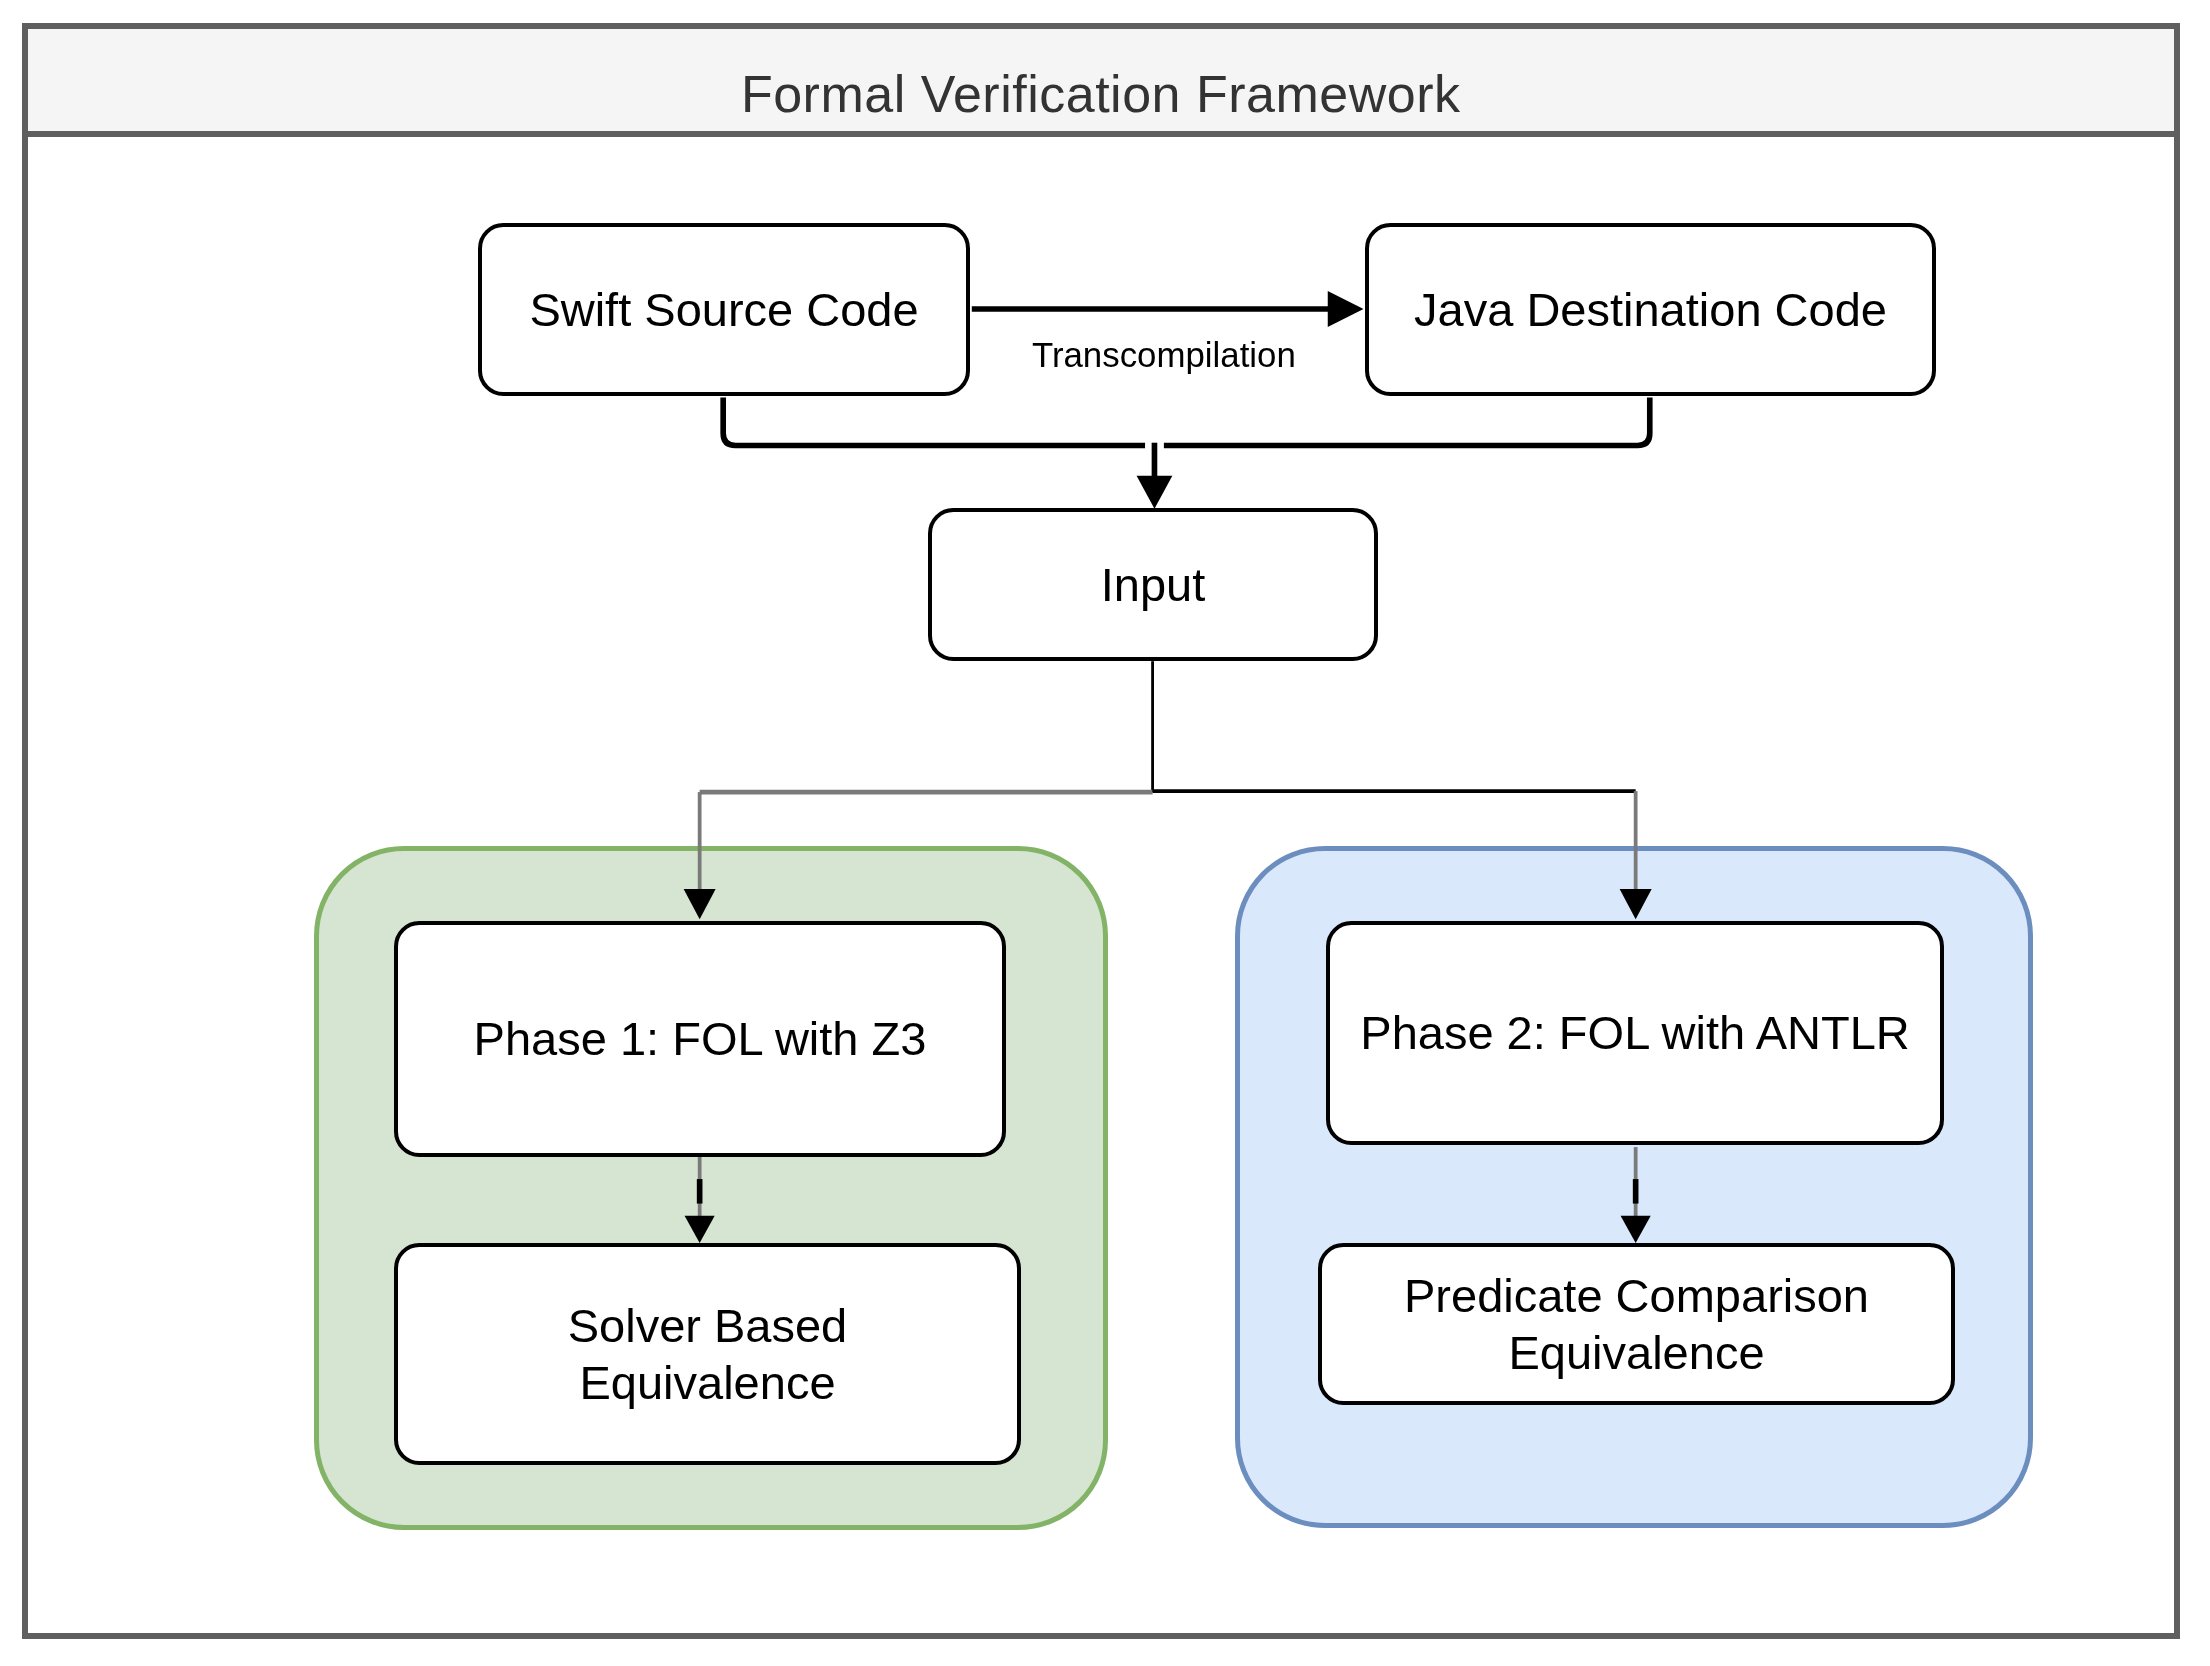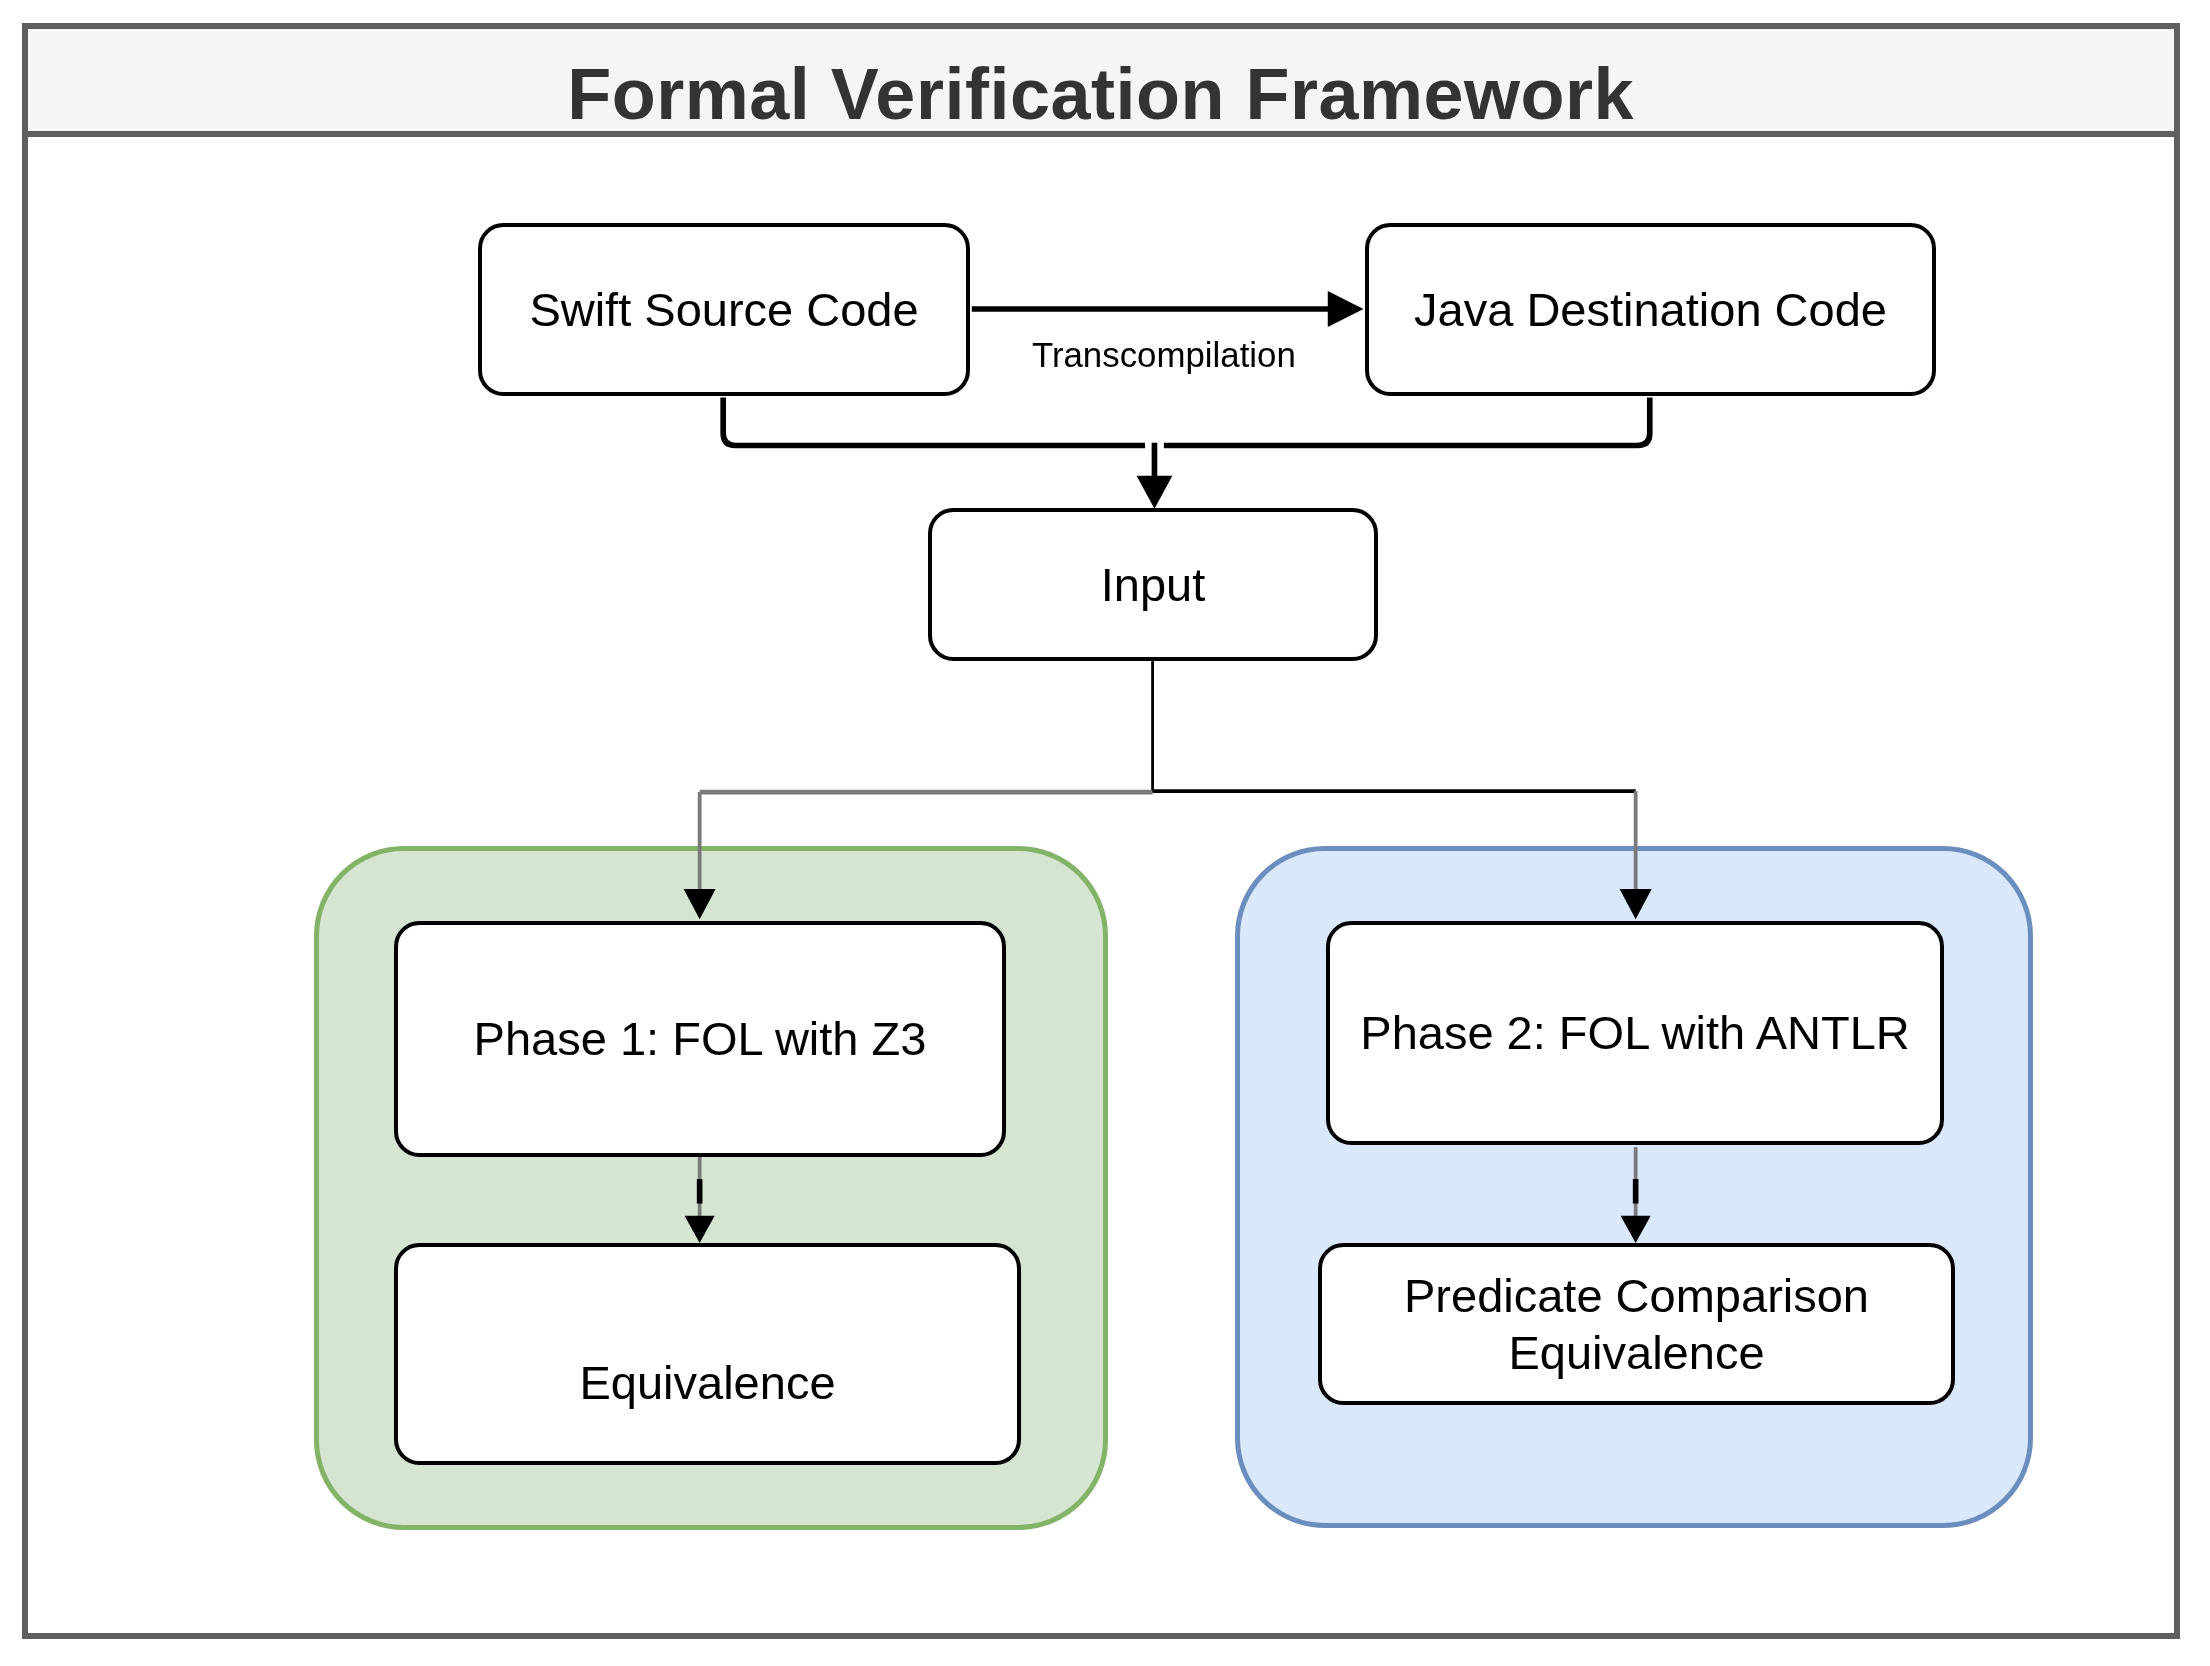--- a/index.html
+++ b/index.html
@@ -12,21 +12,21 @@
     position:absolute;left:21.7px;top:22.6px;width:2158px;height:1616px;
     border:6.6px solid var(--frame-border,#5f5f5f);box-sizing:border-box;background:#fff;
   }
   .titlebar{
     position:absolute;left:0;top:0;width:100%;height:108px;
     background:var(--titlebar-fill,#f5f5f5);
     border-bottom:6.6px solid var(--frame-border,#5f5f5f);box-sizing:border-box;
     display:flex;align-items:center;justify-content:center;
   }
   .titlebar .title{
-    font-size:72px;font-weight:bold;color:var(--title-text,#333333);
+    font-size:52px;font-weight:normal;color:var(--title-text,#333333);
     letter-spacing:0.5px;
     margin-top:28px;
   }
   
   .container{
     position:absolute;box-sizing:border-box;border-radius:90px;z-index:1;
   }
   .container.green{
     left:314px;top:846px;width:794px;height:684px;
     background:var(--green-fill,#d5e5d1);border:5.6px solid var(--green-border,#82b366);
@@ -121,21 +121,21 @@
     <span>Java Destination Code</span>
   </div>
   <div class="node input">
     <span>Input</span>
   </div>
   <div class="node phase1">
     <span>Phase 1: FOL with Z3</span>
   </div>
   <div class="node solver">
     <span>
-      <br>
+      <span>Solver Based</span><br>
       <span>Equivalence</span>
     </span>
   </div>
   <div class="node phase2">
     <span>Phase 2: FOL with ANTLR</span>
   </div>
   <div class="node predicate">
     <span>
       <span>Predicate Comparison</span><br>
       <span>Equivalence</span>

